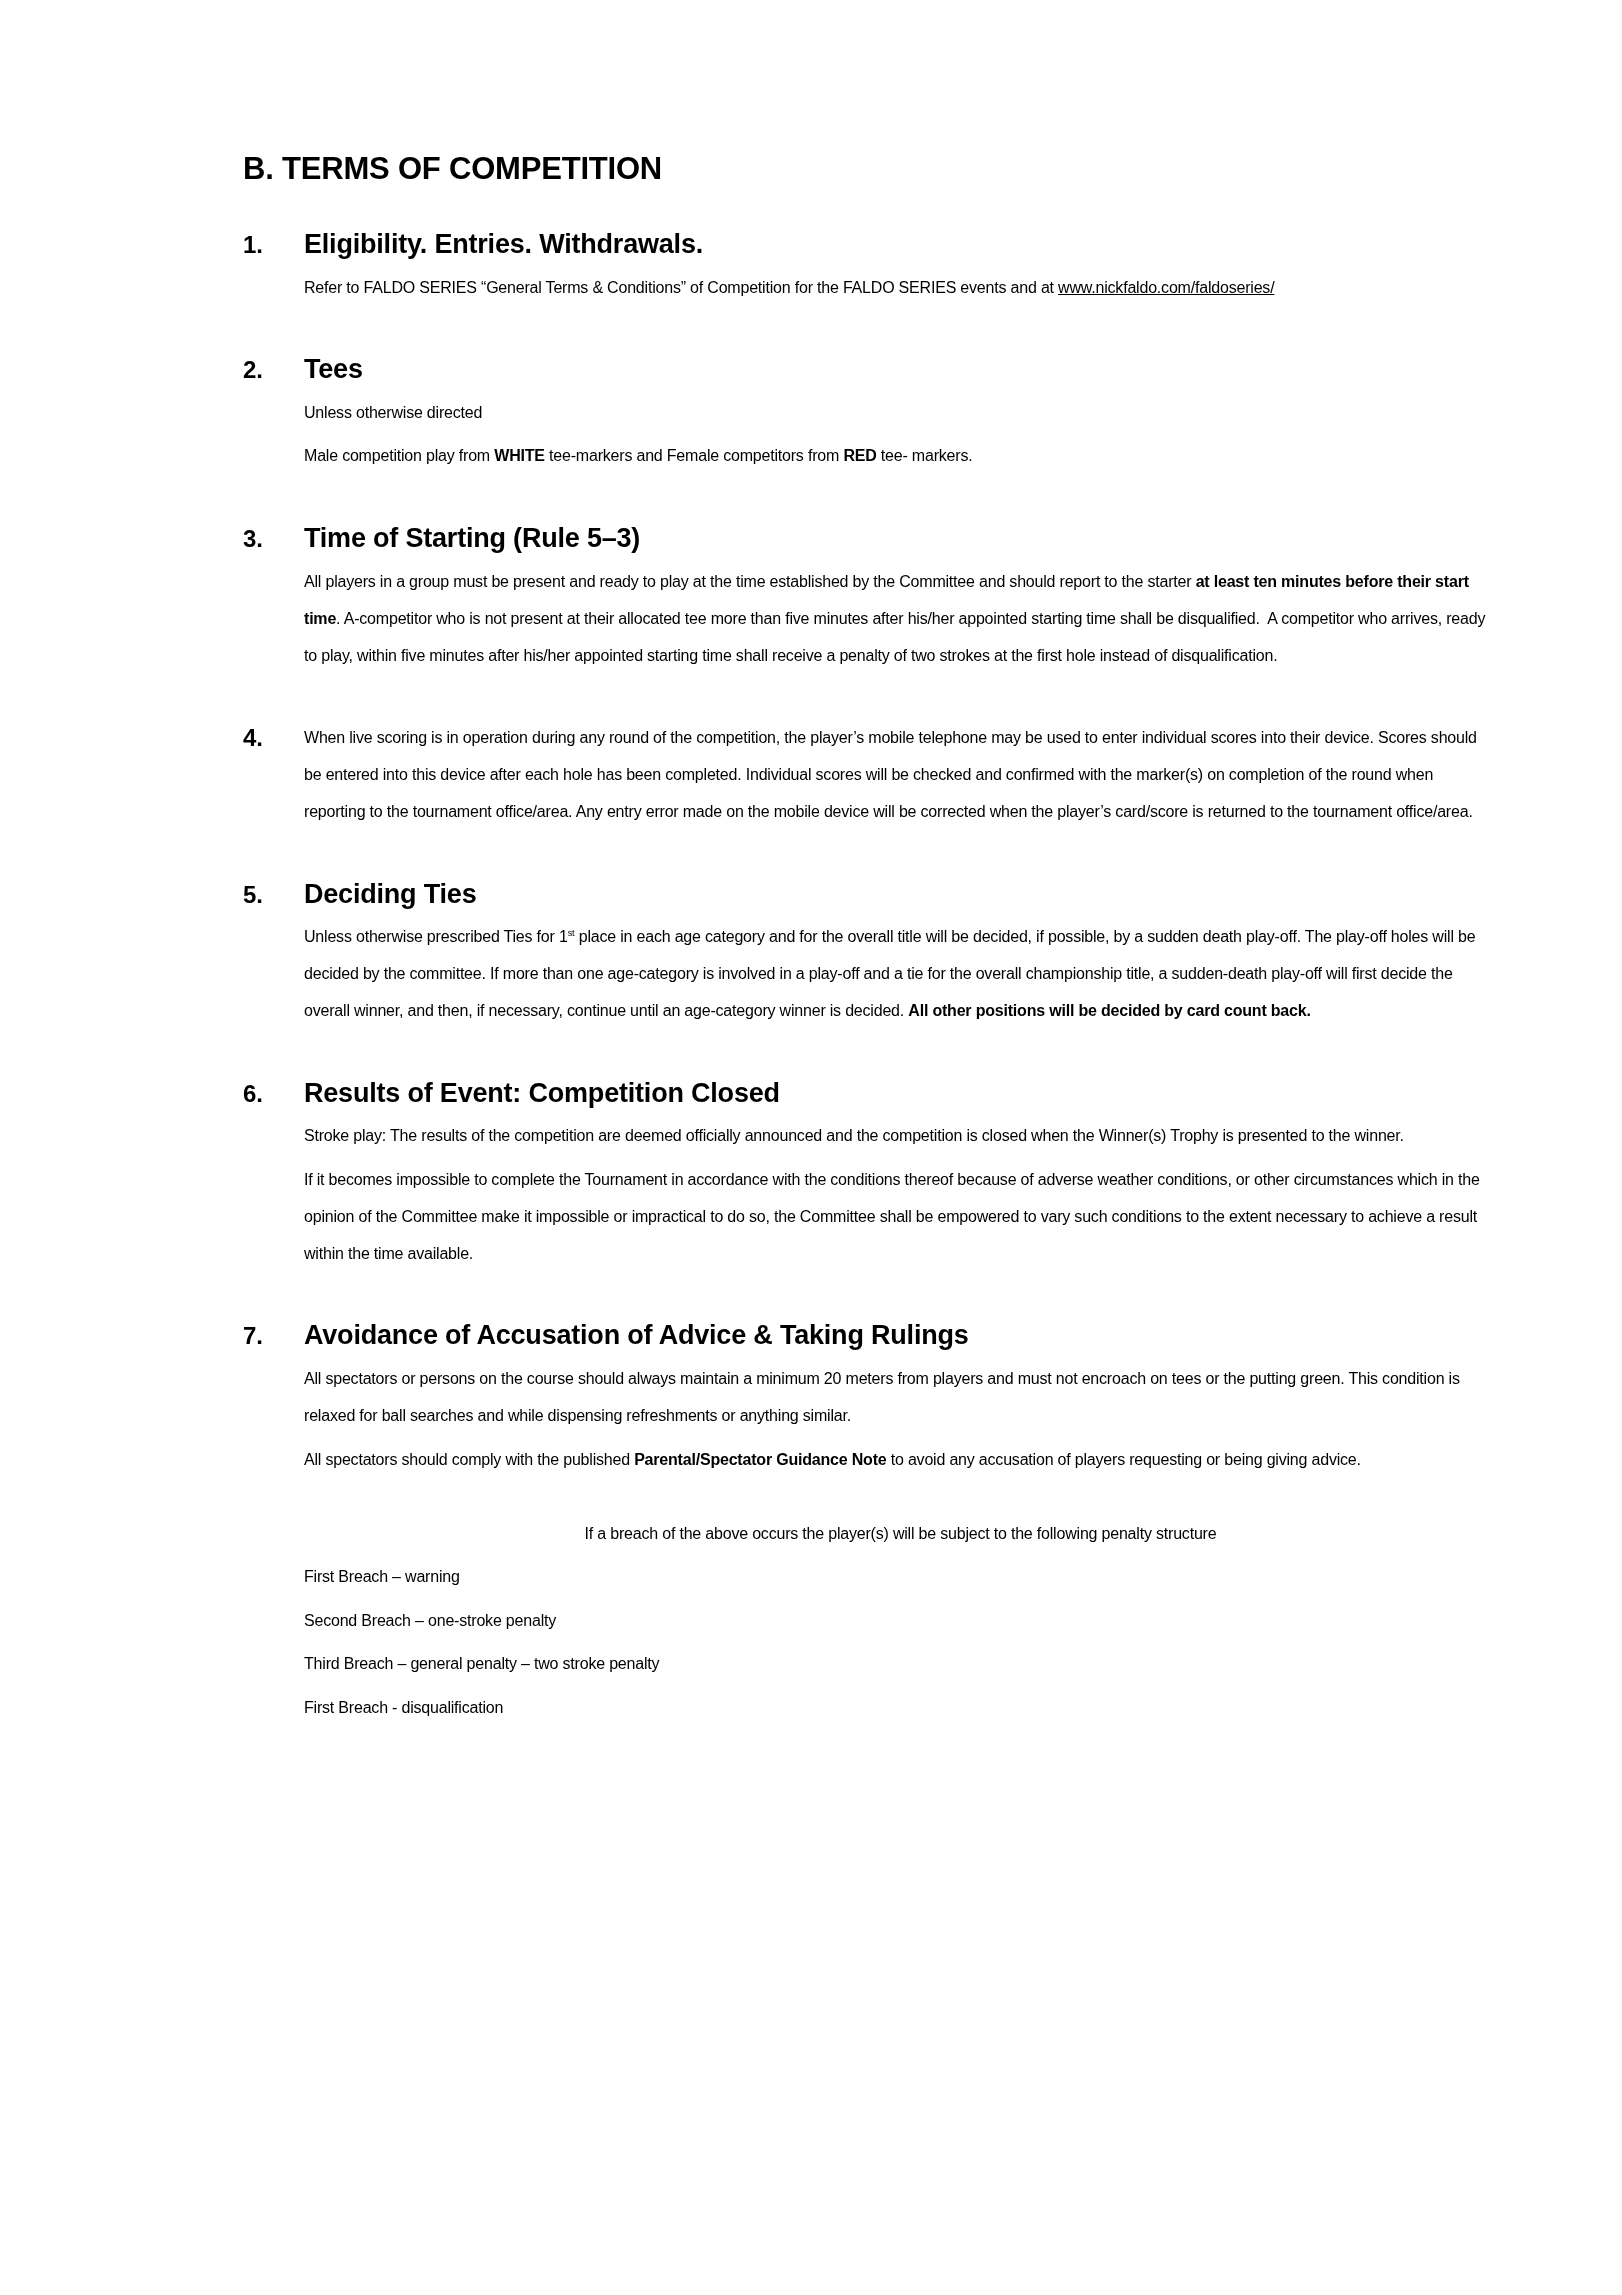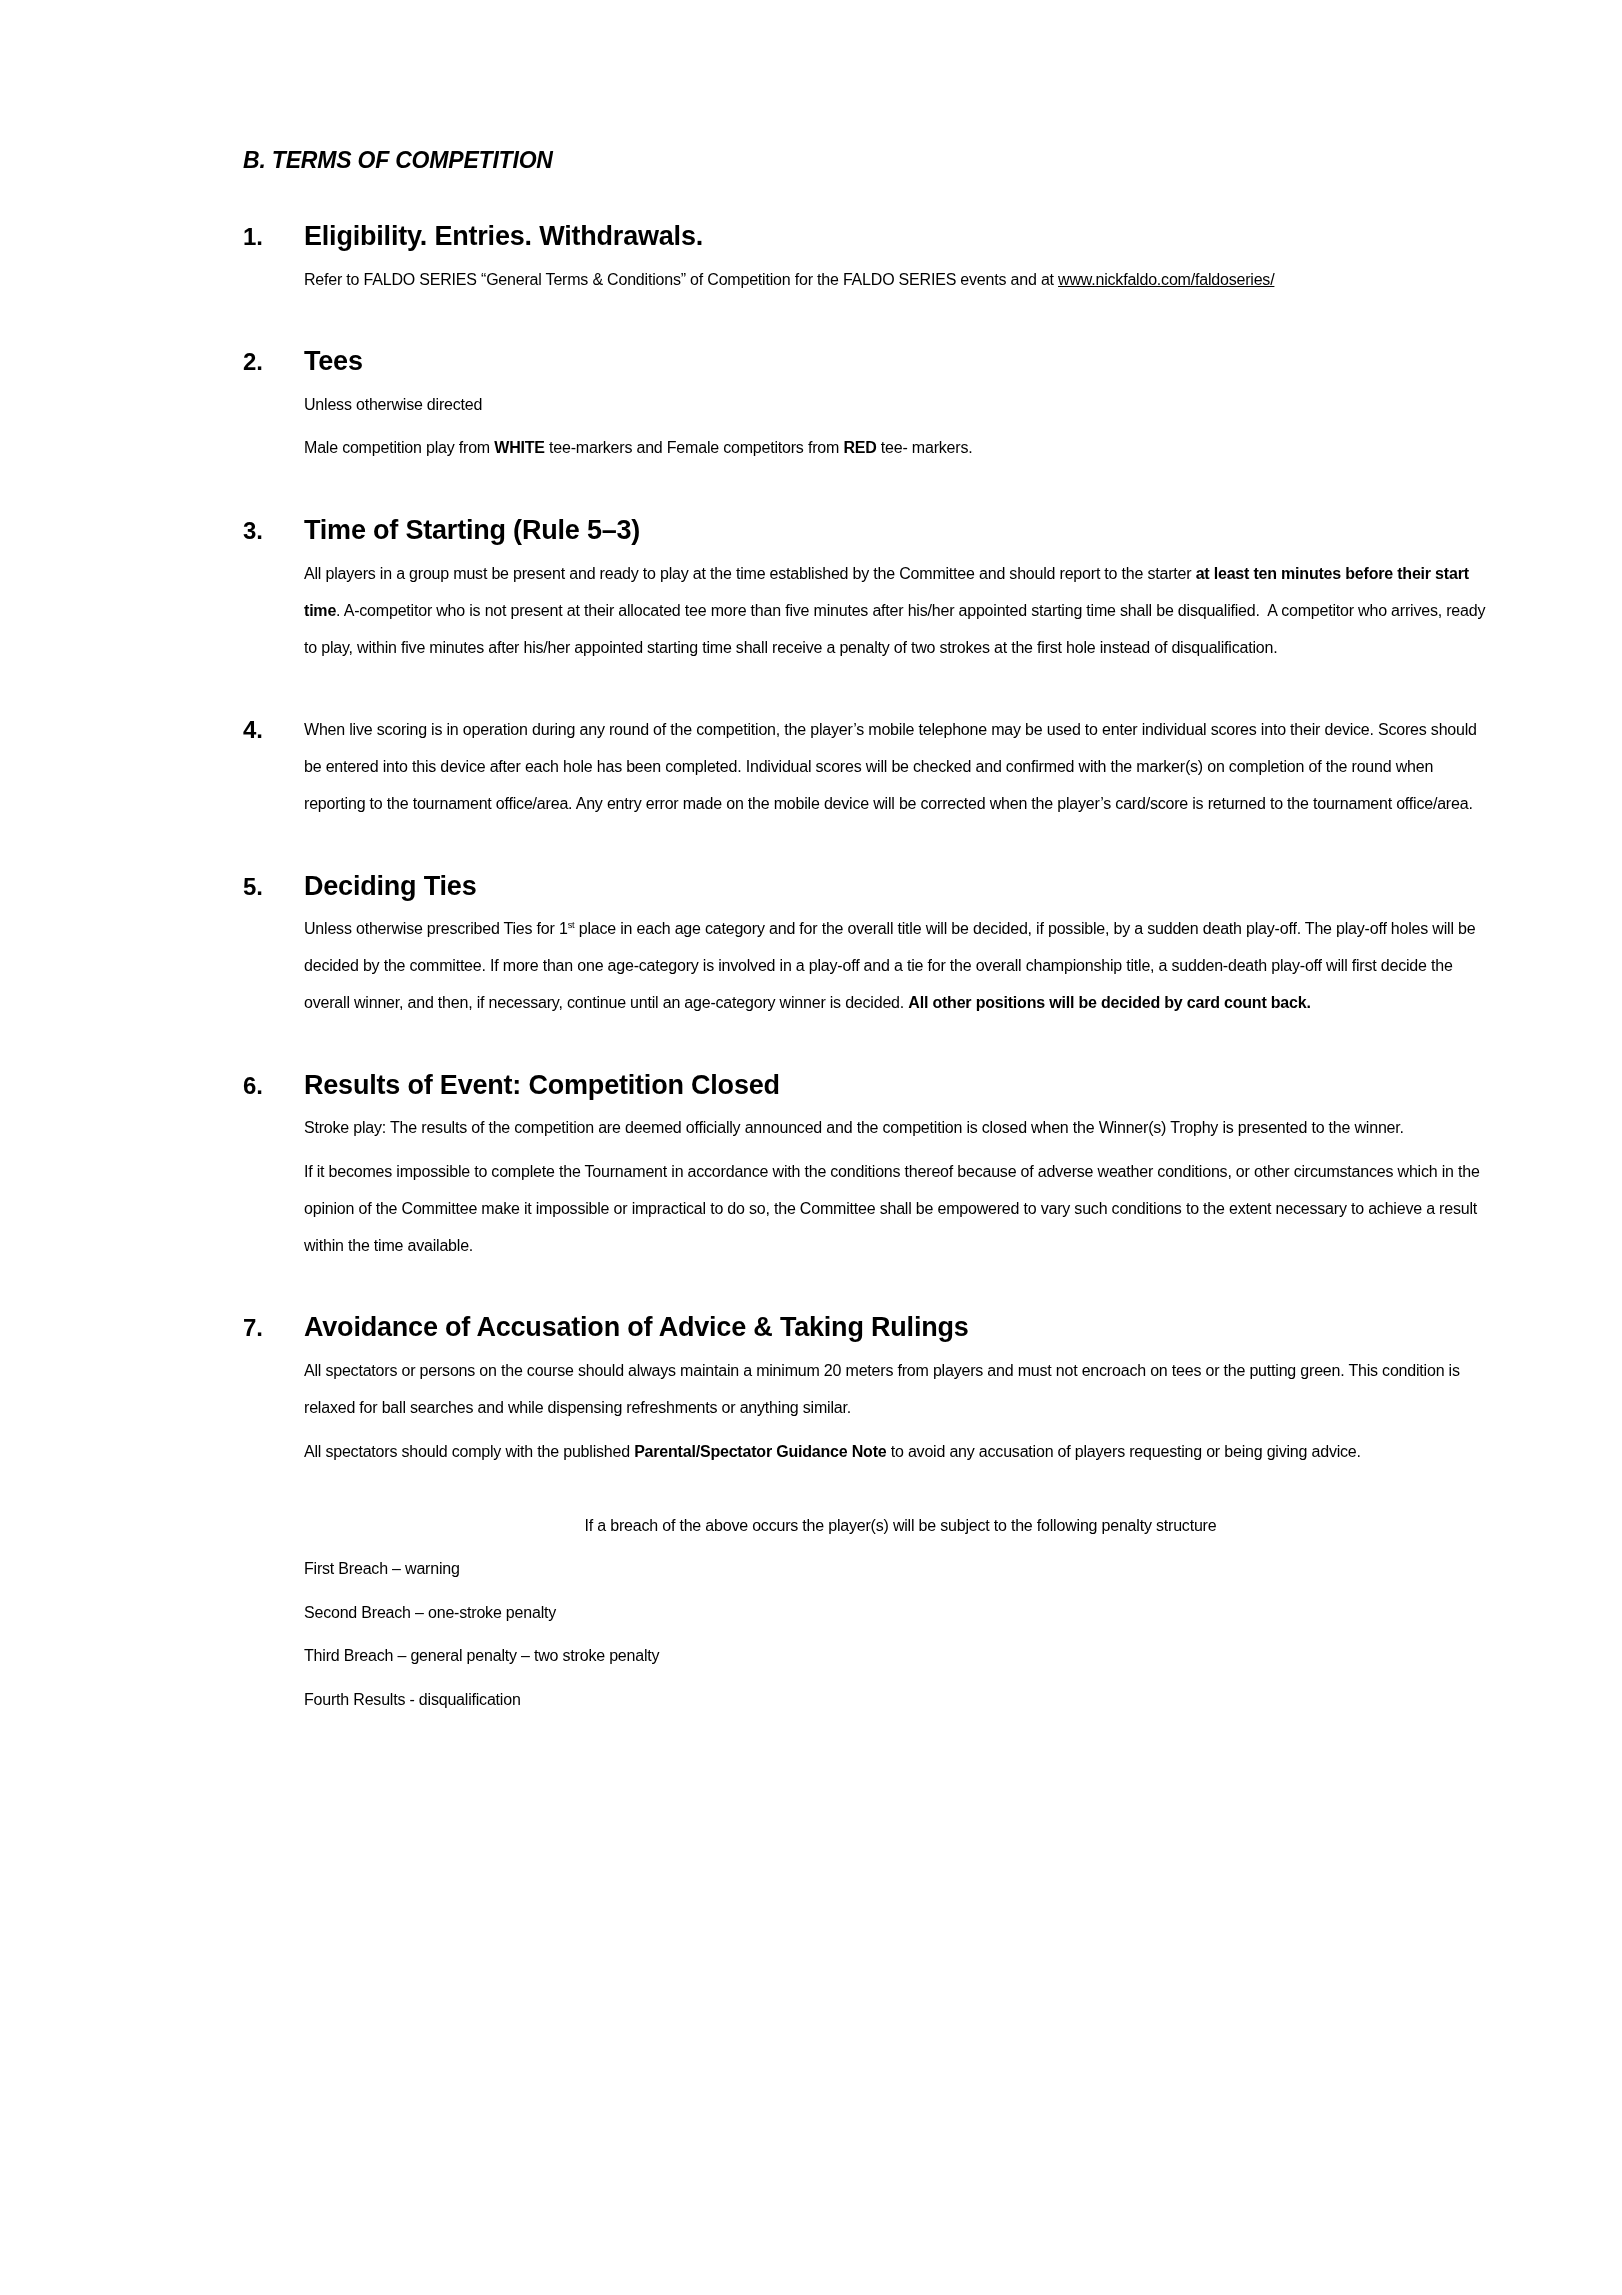--- a/index.html
+++ b/index.html
@@ -15,26 +15,25 @@
     font-family: "Liberation Sans", sans-serif;
     color: #000000;
   }
   .page {
     box-sizing: border-box;
     width: 1623px;
     height: 2295px;
     padding: 134px 122px 0 243px;
   }
   .title {
-    font-size: 23px;
+    font-size: 31px;
     line-height: 37px;
     font-weight: 700;
-    margin: 8px 0 8px 0;
+    margin: 16px 0 8px 0;
     letter-spacing: -0.2px;
-    font-style: italic;
   }
   .intro {
     font-size: 24px;
     line-height: 37px;
     margin: 0 0 8px 0;
     max-width: 1193px;
     letter-spacing: -0.2px;
   }
   .section {
     display: flex;
@@ -129,18 +128,18 @@
       <section class="section">
         <div class="sec-num">7.</div>
         <div class="sec-body">
           <h2 class="sec-heading">Avoidance of Accusation of Advice &amp; Taking Rulings</h2>
           <p class="para"><span>All spectators or persons on the course should always maintain a minimum 20 meters from players and must not encroach on tees or the putting green. This condition is relaxed for ball searches and while dispensing refreshments or anything similar.</span></p>
           <p class="para"><span>All spectators should comply with the published </span><span class="b">Parental/Spectator Guidance Note</span><span> to avoid any accusation of players requesting or being giving advice.</span></p>
           <p class="para gap"><span>If a breach of the above occurs the player(s) will be subject to the following penalty structure</span></p>
           <p class="para"><span>First Breach – warning</span></p>
           <p class="para"><span>Second Breach – one-stroke penalty</span></p>
           <p class="para"><span>Third Breach – general penalty – two stroke penalty</span></p>
-          <p class="para"><span>Fourth Results - disqualification</span></p>
+          <p class="para"><span>First Breach - disqualification</span></p>
         </div>
       </section>
     </div>
 </div>
 
 
 </body></html>

